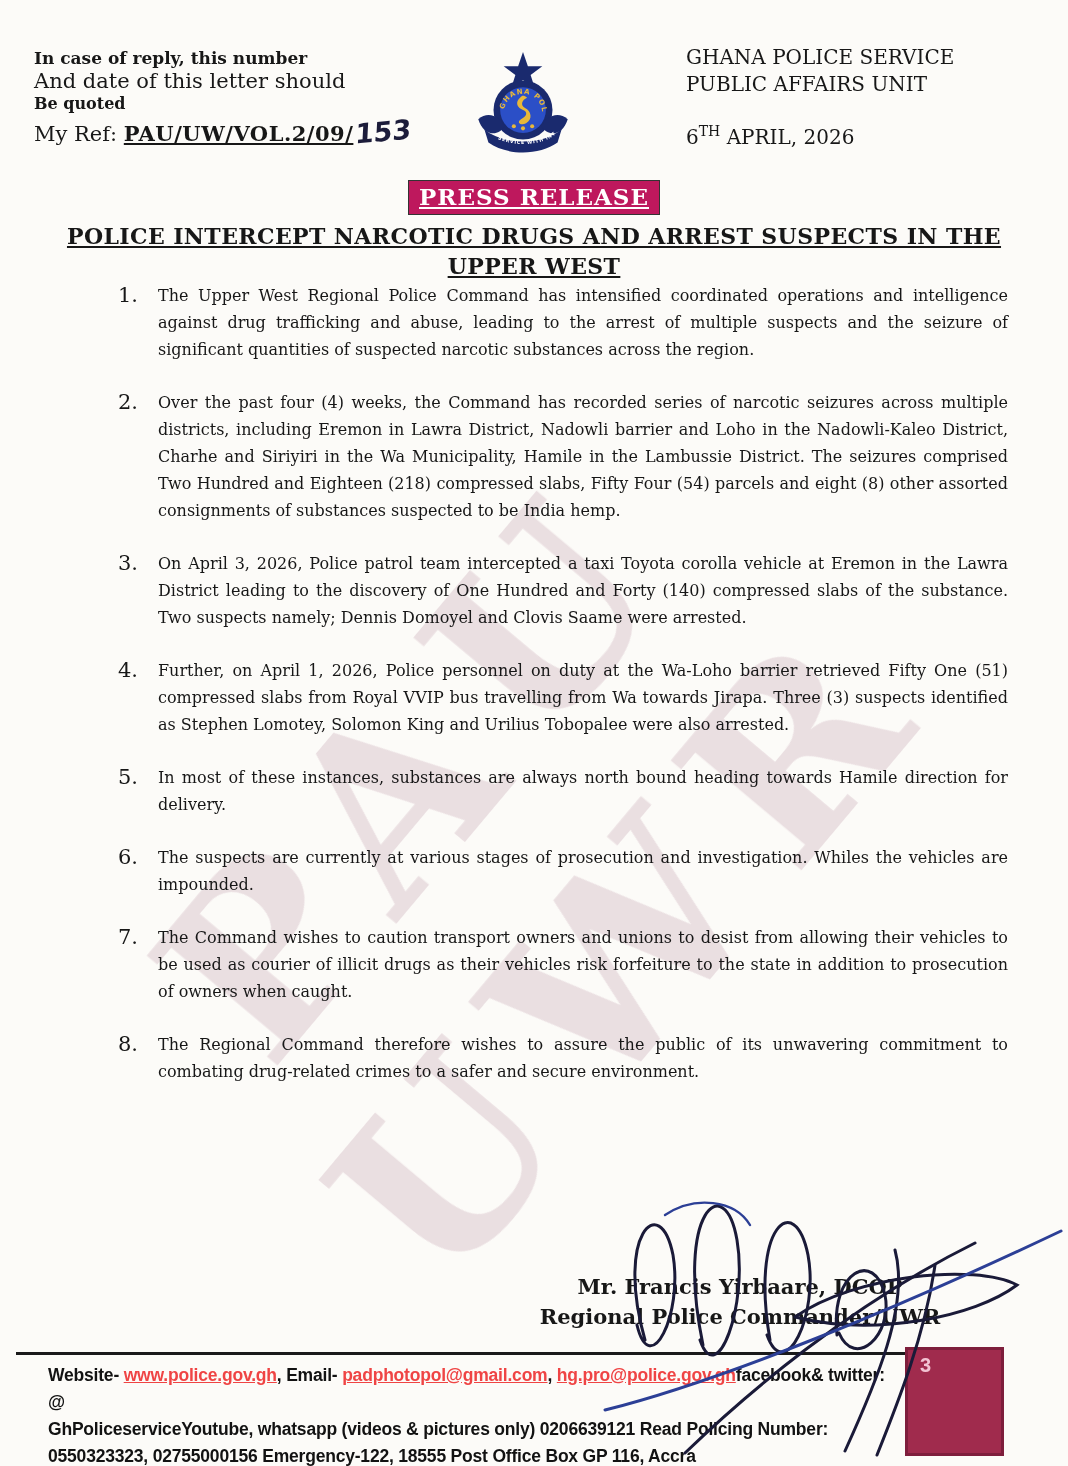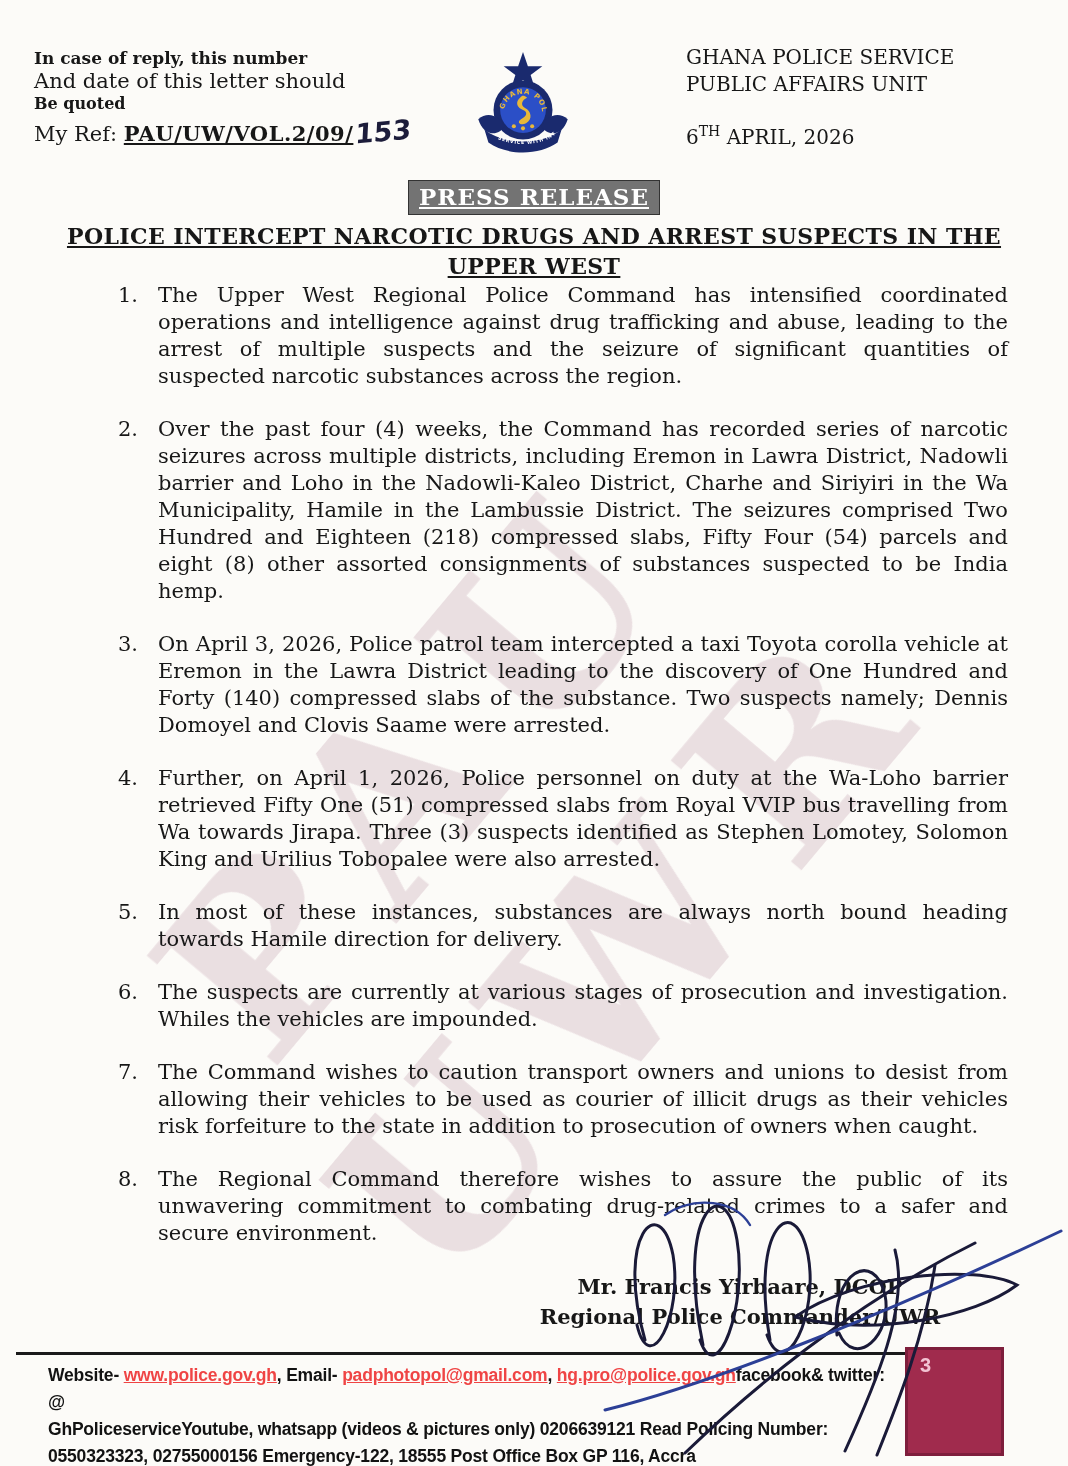--- a/index.html
+++ b/index.html
@@ -41,40 +41,40 @@
   }
   .hl5{font-size:21px;margin-top:2px;letter-spacing:1px;}
   .logo{position:absolute;left:462px;top:46px;width:122px;height:122px;z-index:2;}
   .hdr-right{position:absolute;left:686px;top:44px;font-size:20px;line-height:1.35;z-index:2;}
   .hdr-date{margin-top:24px;font-size:20px;}
   .hdr-date sup{font-size:14px;vertical-align:super;}
   
   .title-block{position:absolute;left:0;top:180px;width:1068px;text-align:center;z-index:2;}
   .press-release{
     display:inline-block;
-    background:#737373;color:#ffffff;
+    background:#be185d;color:#ffffff;
     font-size:23px;font-weight:bold;
     padding:2px 10px 4px 10px;
     text-decoration:underline;
     letter-spacing:1px;
     border:1px solid #333;
   }
   .headline{
     margin:7px auto 0 auto;width:960px;
     font-size:22px;font-weight:bold;
     text-decoration:underline;
     letter-spacing:.4px;
     line-height:1.35;
   }
   
   .body-col{position:absolute;left:118px;top:282px;width:890px;z-index:2;}
   .para{display:flex;margin-bottom:26px;}
   .para .num{width:40px;flex:0 0 40px;font-size:21px;line-height:27px;}
   .para .ptext{
-    flex:1;margin:0;font-size:21px;line-height:27px;
+    flex:1;margin:0;font-size:16px;line-height:27px;
     text-align:justify;
   }
   
   .sig-block{
     position:absolute;left:520px;top:1272px;width:440px;
     text-align:center;font-weight:bold;font-size:21px;line-height:1.45;
     z-index:2;
   }
   .sig-svg{position:absolute;left:545px;top:1155px;width:520px;height:302px;z-index:3;pointer-events:none;}
   

